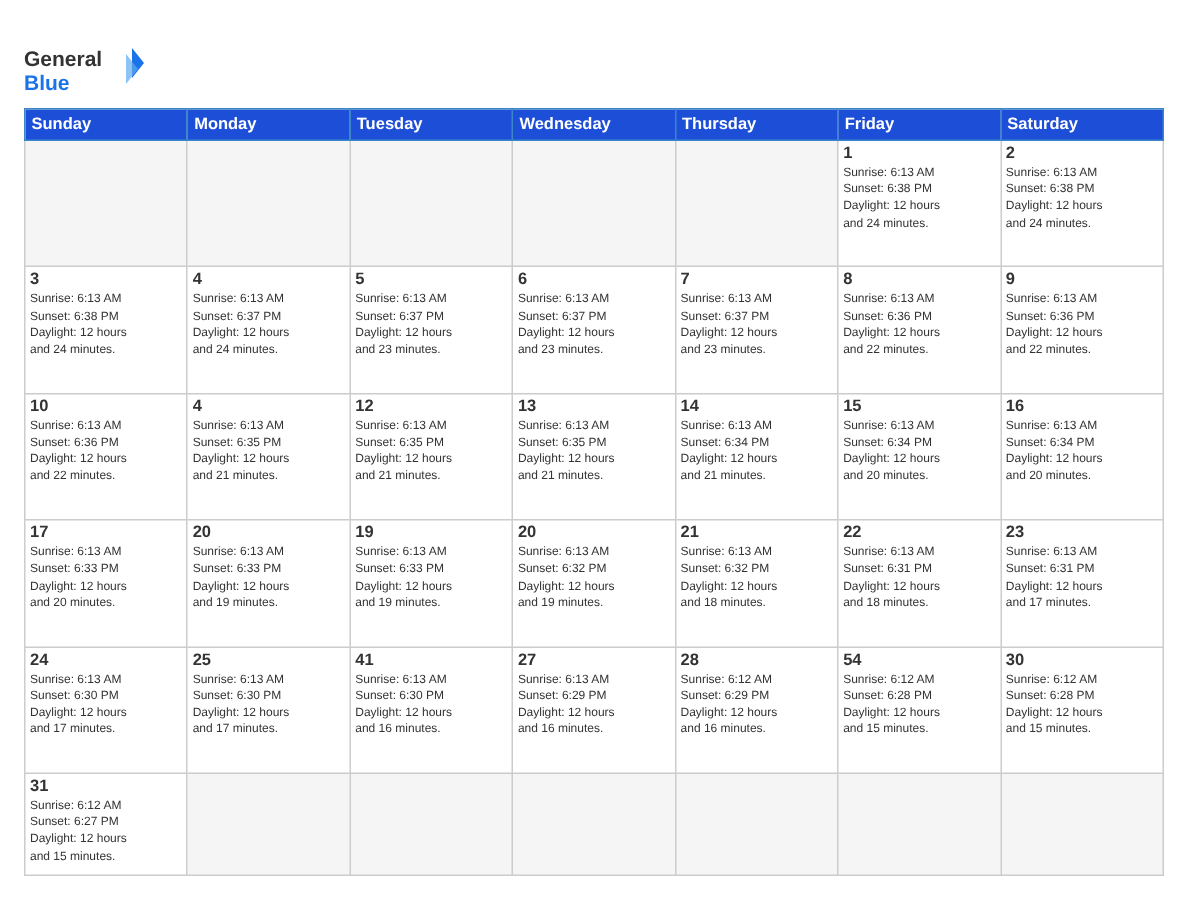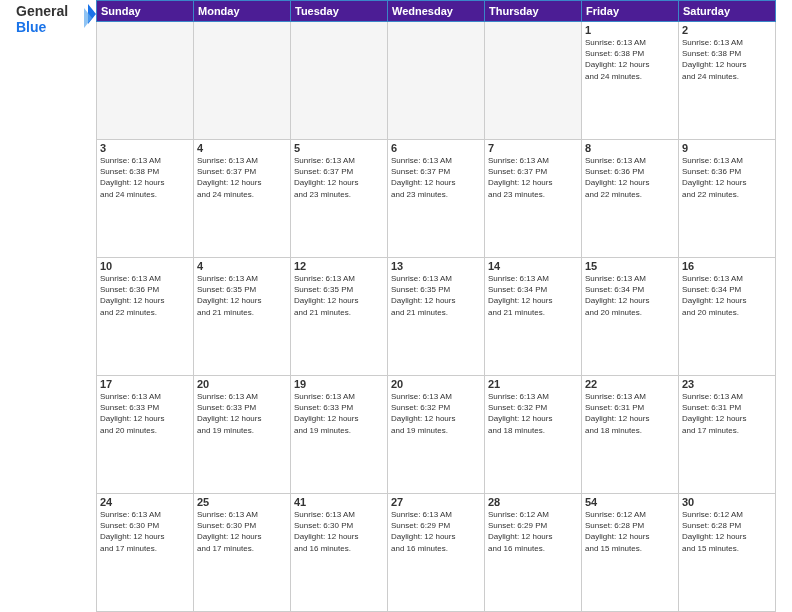--- a/index.html
+++ b/index.html
@@ -6,23 +6,23 @@
     body {
       font-family: Arial, sans-serif;
       background: #fff;
       width: 792px;
       height: 612px;
       overflow: hidden;
     }
     .page {
       width: 792px;
       height: 612px;
-      padding: 0 16px;
+      padding: 28px 16px;
       display: flex;
-      flex-direction: row;
+      flex-direction: column;
     }
     .header {
       display: flex;
       justify-content: space-between;
       align-items: flex-start;
       margin-bottom: 6px;
     }
     .logo {
       display: flex;
       align-items: center;
@@ -42,21 +42,21 @@
       color: #333;
     }
     .calendar {
       border: 1px solid #ccc;
       border-collapse: collapse;
       width: 100%;
       flex: 1;
       table-layout: fixed;
     }
     .calendar th {
-      background: #4c1d95;
+      background: #1d4ed8;
       color: #fff;
       font-size: 11px;
       font-weight: bold;
       padding: 4px 4px;
       border: 1px solid #3a86c8;
       text-align: left;
     }
     .calendar td {
       border: 1px solid #ccc;
       vertical-align: top;
@@ -334,15 +334,30 @@
 and 15 minutes.</div>
           </td>
           <td>
             <span class="day-num">30</span>
             <div class="day-info" style="white-space: pre-line;">Sunrise: 6:12 AM
 Sunset: 6:28 PM
 Daylight: 12 hours
 and 15 minutes.</div>
           </td>
         </tr>
+        <tr>
+          <td class="last-row">
+            <span class="day-num">31</span>
+            <div class="day-info" style="white-space: pre-line;">Sunrise: 6:12 AM
+Sunset: 6:27 PM
+Daylight: 12 hours
+and 15 minutes.</div>
+          </td>
+          <td class="empty last-row"></td>
+          <td class="empty last-row"></td>
+          <td class="empty last-row"></td>
+          <td class="empty last-row"></td>
+          <td class="empty last-row"></td>
+          <td class="empty last-row"></td>
+        </tr>
       </tbody>
   </table>
 </div>
 
 </body></html>

